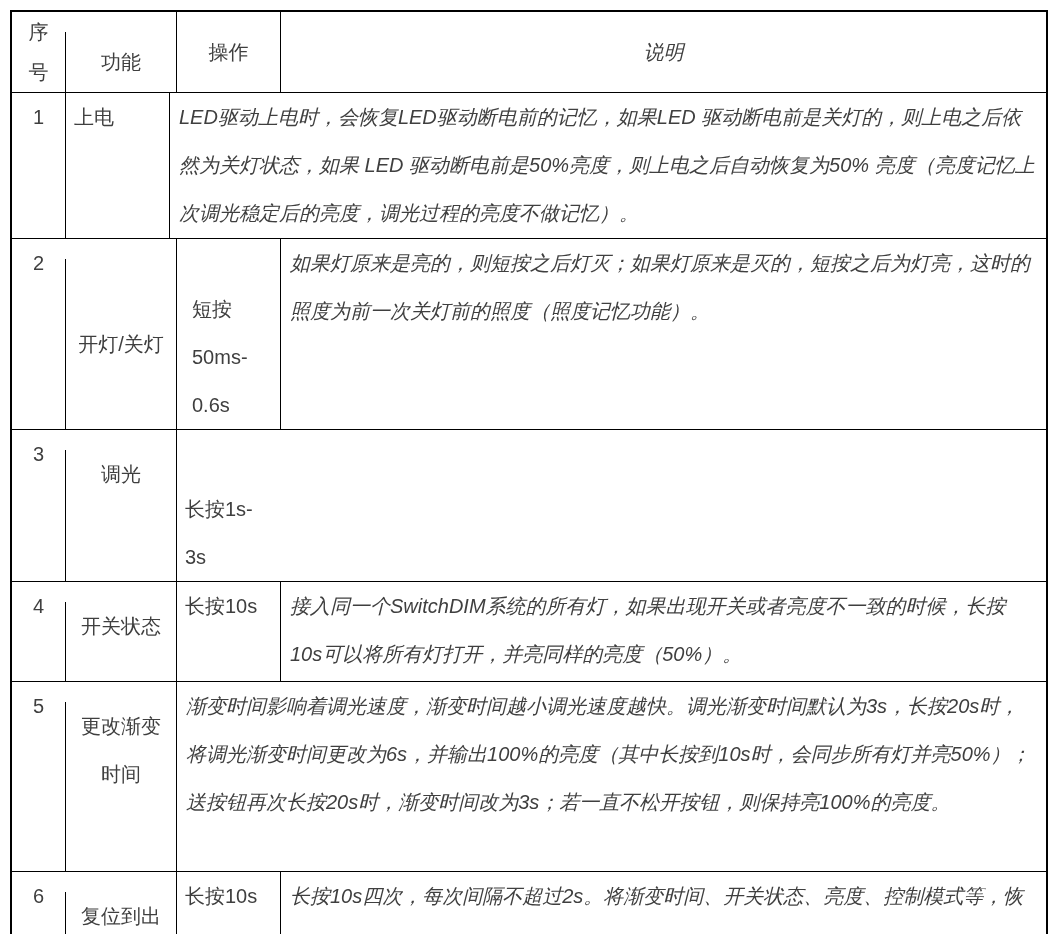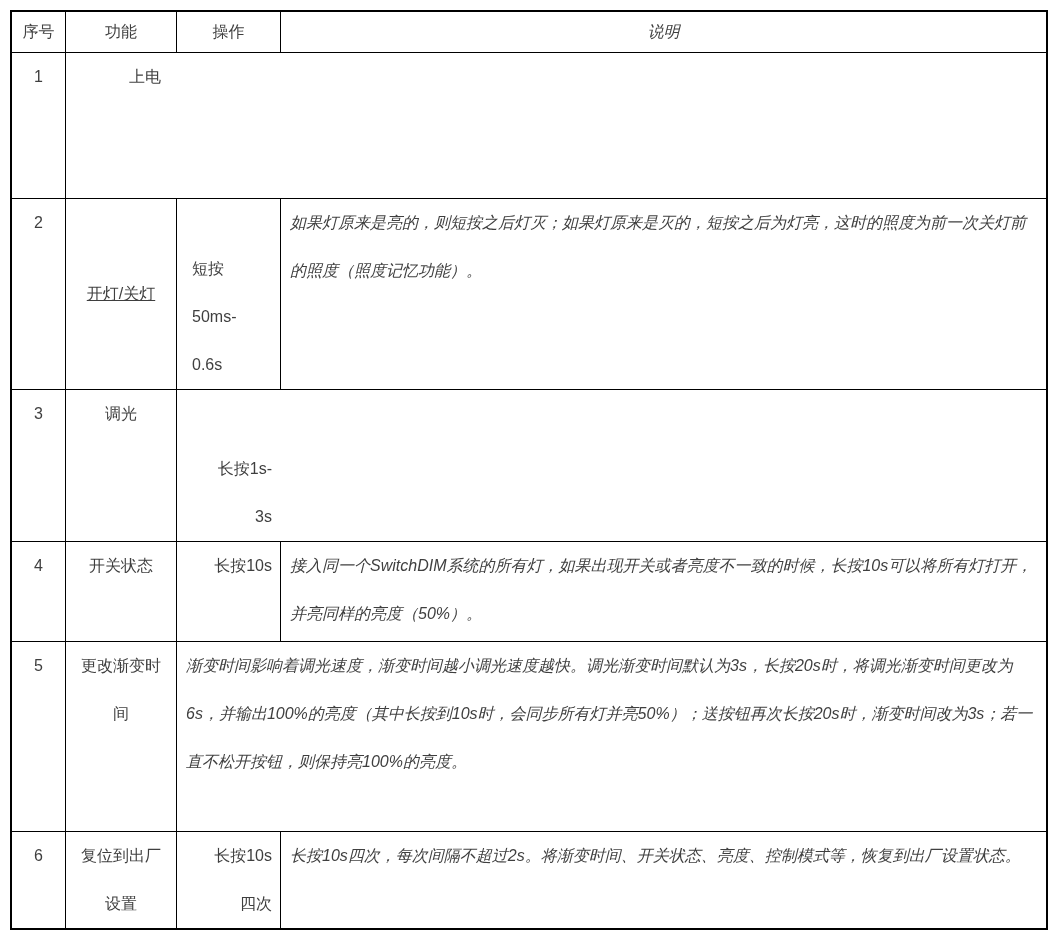--- a/index.html
+++ b/index.html
@@ -27,56 +27,57 @@
     border-top:1px solid #000000;
     box-sizing:border-box;
   }
   .trow.header-row{
     border-top:none;
     min-height:40px;
   }
   .cell{
     box-sizing:border-box;
     border-left:1px solid #000000;
-    font-size:16px;
+    font-size:20px;
     line-height:48px;
     padding:0 8px;
     overflow:hidden;
   }
   .cell:first-child{ border-left:none; }
   .c-no{ width:53px; text-align:center; }
-  .c-fn{ width:111px; text-align:center; display:flex; flex-direction:column; }
-  .c-op{ width:104px; text-align:right; display:flex; flex-direction:column; white-space:pre-line; }
+  .c-fn{ width:111px; text-align:center; display:flex; flex-direction:column;margin-top:20px; }
+  .c-op{ width:104px; text-align:left; display:flex; flex-direction:column; white-space:pre-line; }
   .c-desc{ flex:1; text-align:left; padding:0 9px;font-style:italic; }
   .header-row .cell{
     line-height:40px;
     display:flex;
     align-items:center;
     justify-content:center;
     text-align:center;
     white-space:normal;
   }
   .v-top{ justify-content:flex-start; }
-  .v-mid{ justify-content:center;text-decoration:underline; }
+  .v-mid{ justify-content:center; }
   .v-bot{ justify-content:flex-end; }
   .h-left{ text-align:left; padding-left:15px; }
 </style>
 </head>
 <body>
 
 <div class="table-wrap">
     <div class="trow header-row">
       <div class="cell c-no">序号</div>
       <div class="cell c-fn">功能</div>
       <div class="cell c-op">操作</div>
       <div class="cell c-desc">说明</div>
     </div>
     <div class="trow" style="min-height: 146px;">
       <div class="cell c-no">1</div>
       <div class="cell c-op v-top">上电</div>
+      <div class="cell c-desc">LED驱动上电时，会恢复LED驱动断电前的记忆，如果LED 驱动断电前是关灯的，则上电之后依然为关灯状态，如果 LED 驱动断电前是50%亮度，则上电之后自动恢复为50% 亮度（亮度记忆上次调光稳定后的亮度，调光过程的亮度不做记忆）。</div>
     </div>
     <div class="trow" style="min-height: 191px;">
       <div class="cell c-no">2</div>
       <div class="cell c-fn v-mid">开灯/关灯</div>
       <div class="cell c-op v-bot h-left">短按
 50ms-
 0.6s</div>
       <div class="cell c-desc">如果灯原来是亮的，则短按之后灯灭；如果灯原来是灭的，短按之后为灯亮，这时的照度为前一次关灯前的照度（照度记忆功能）。</div>
     </div>
     <div class="trow" style="min-height: 152px;">

